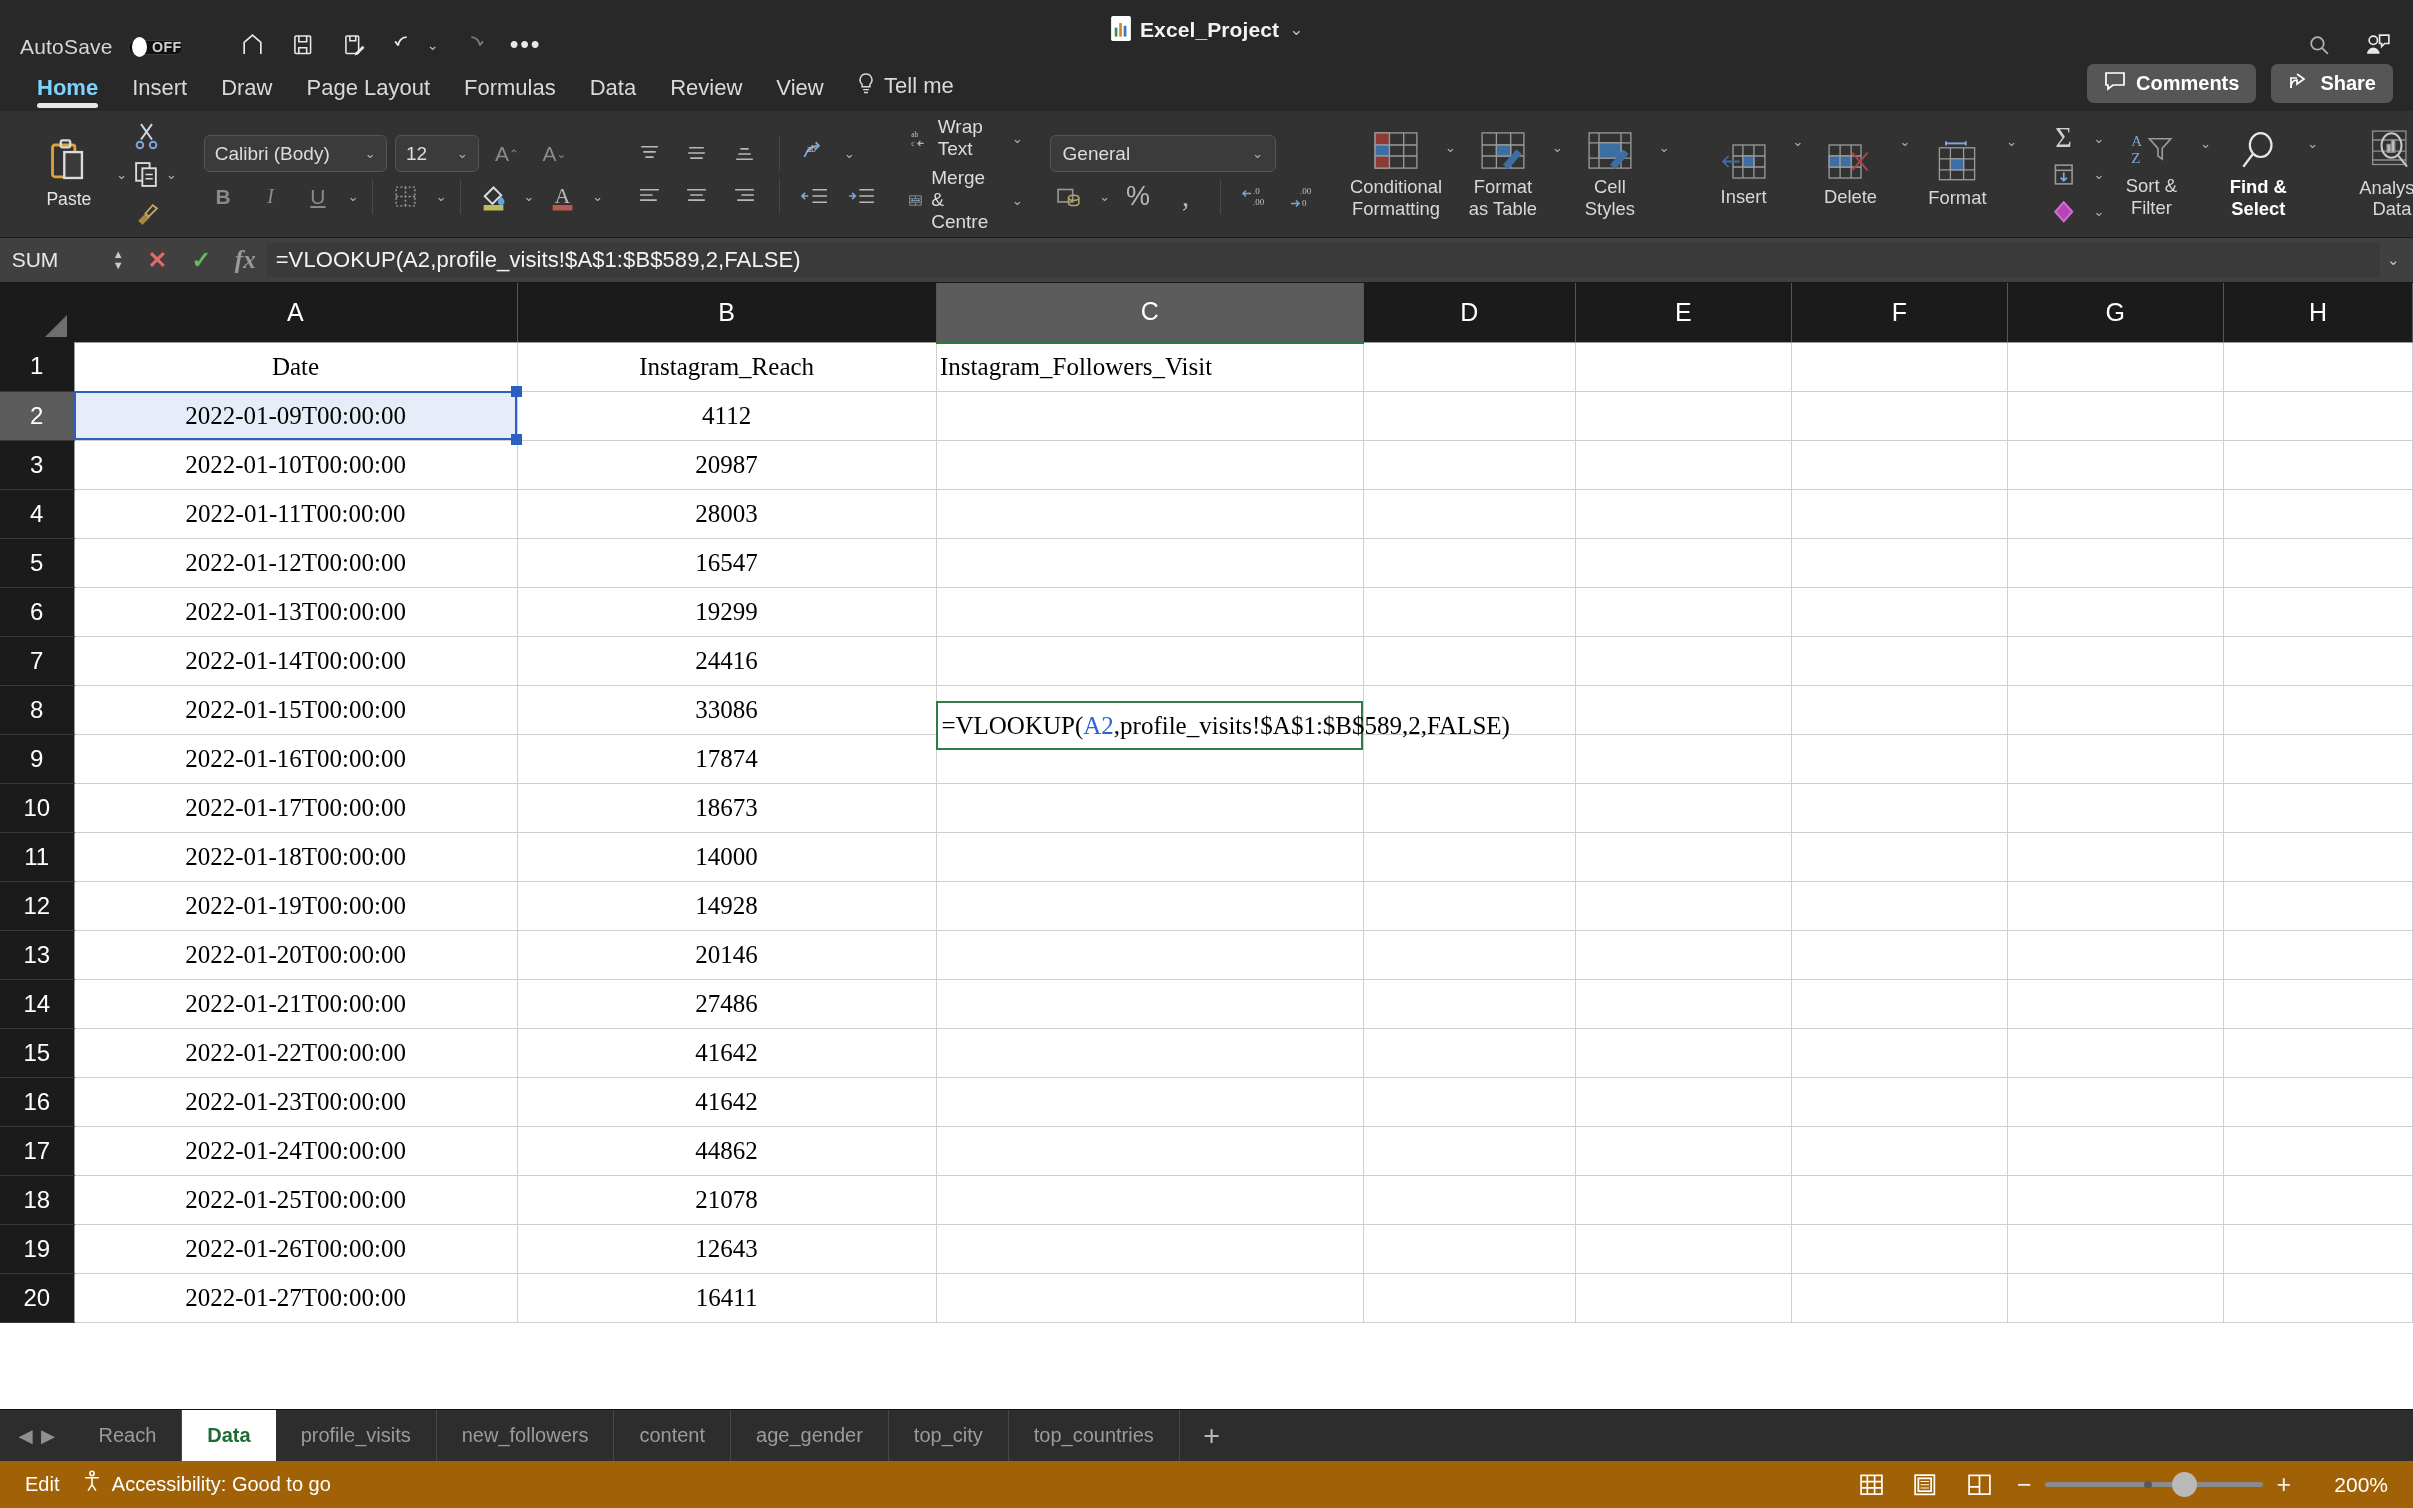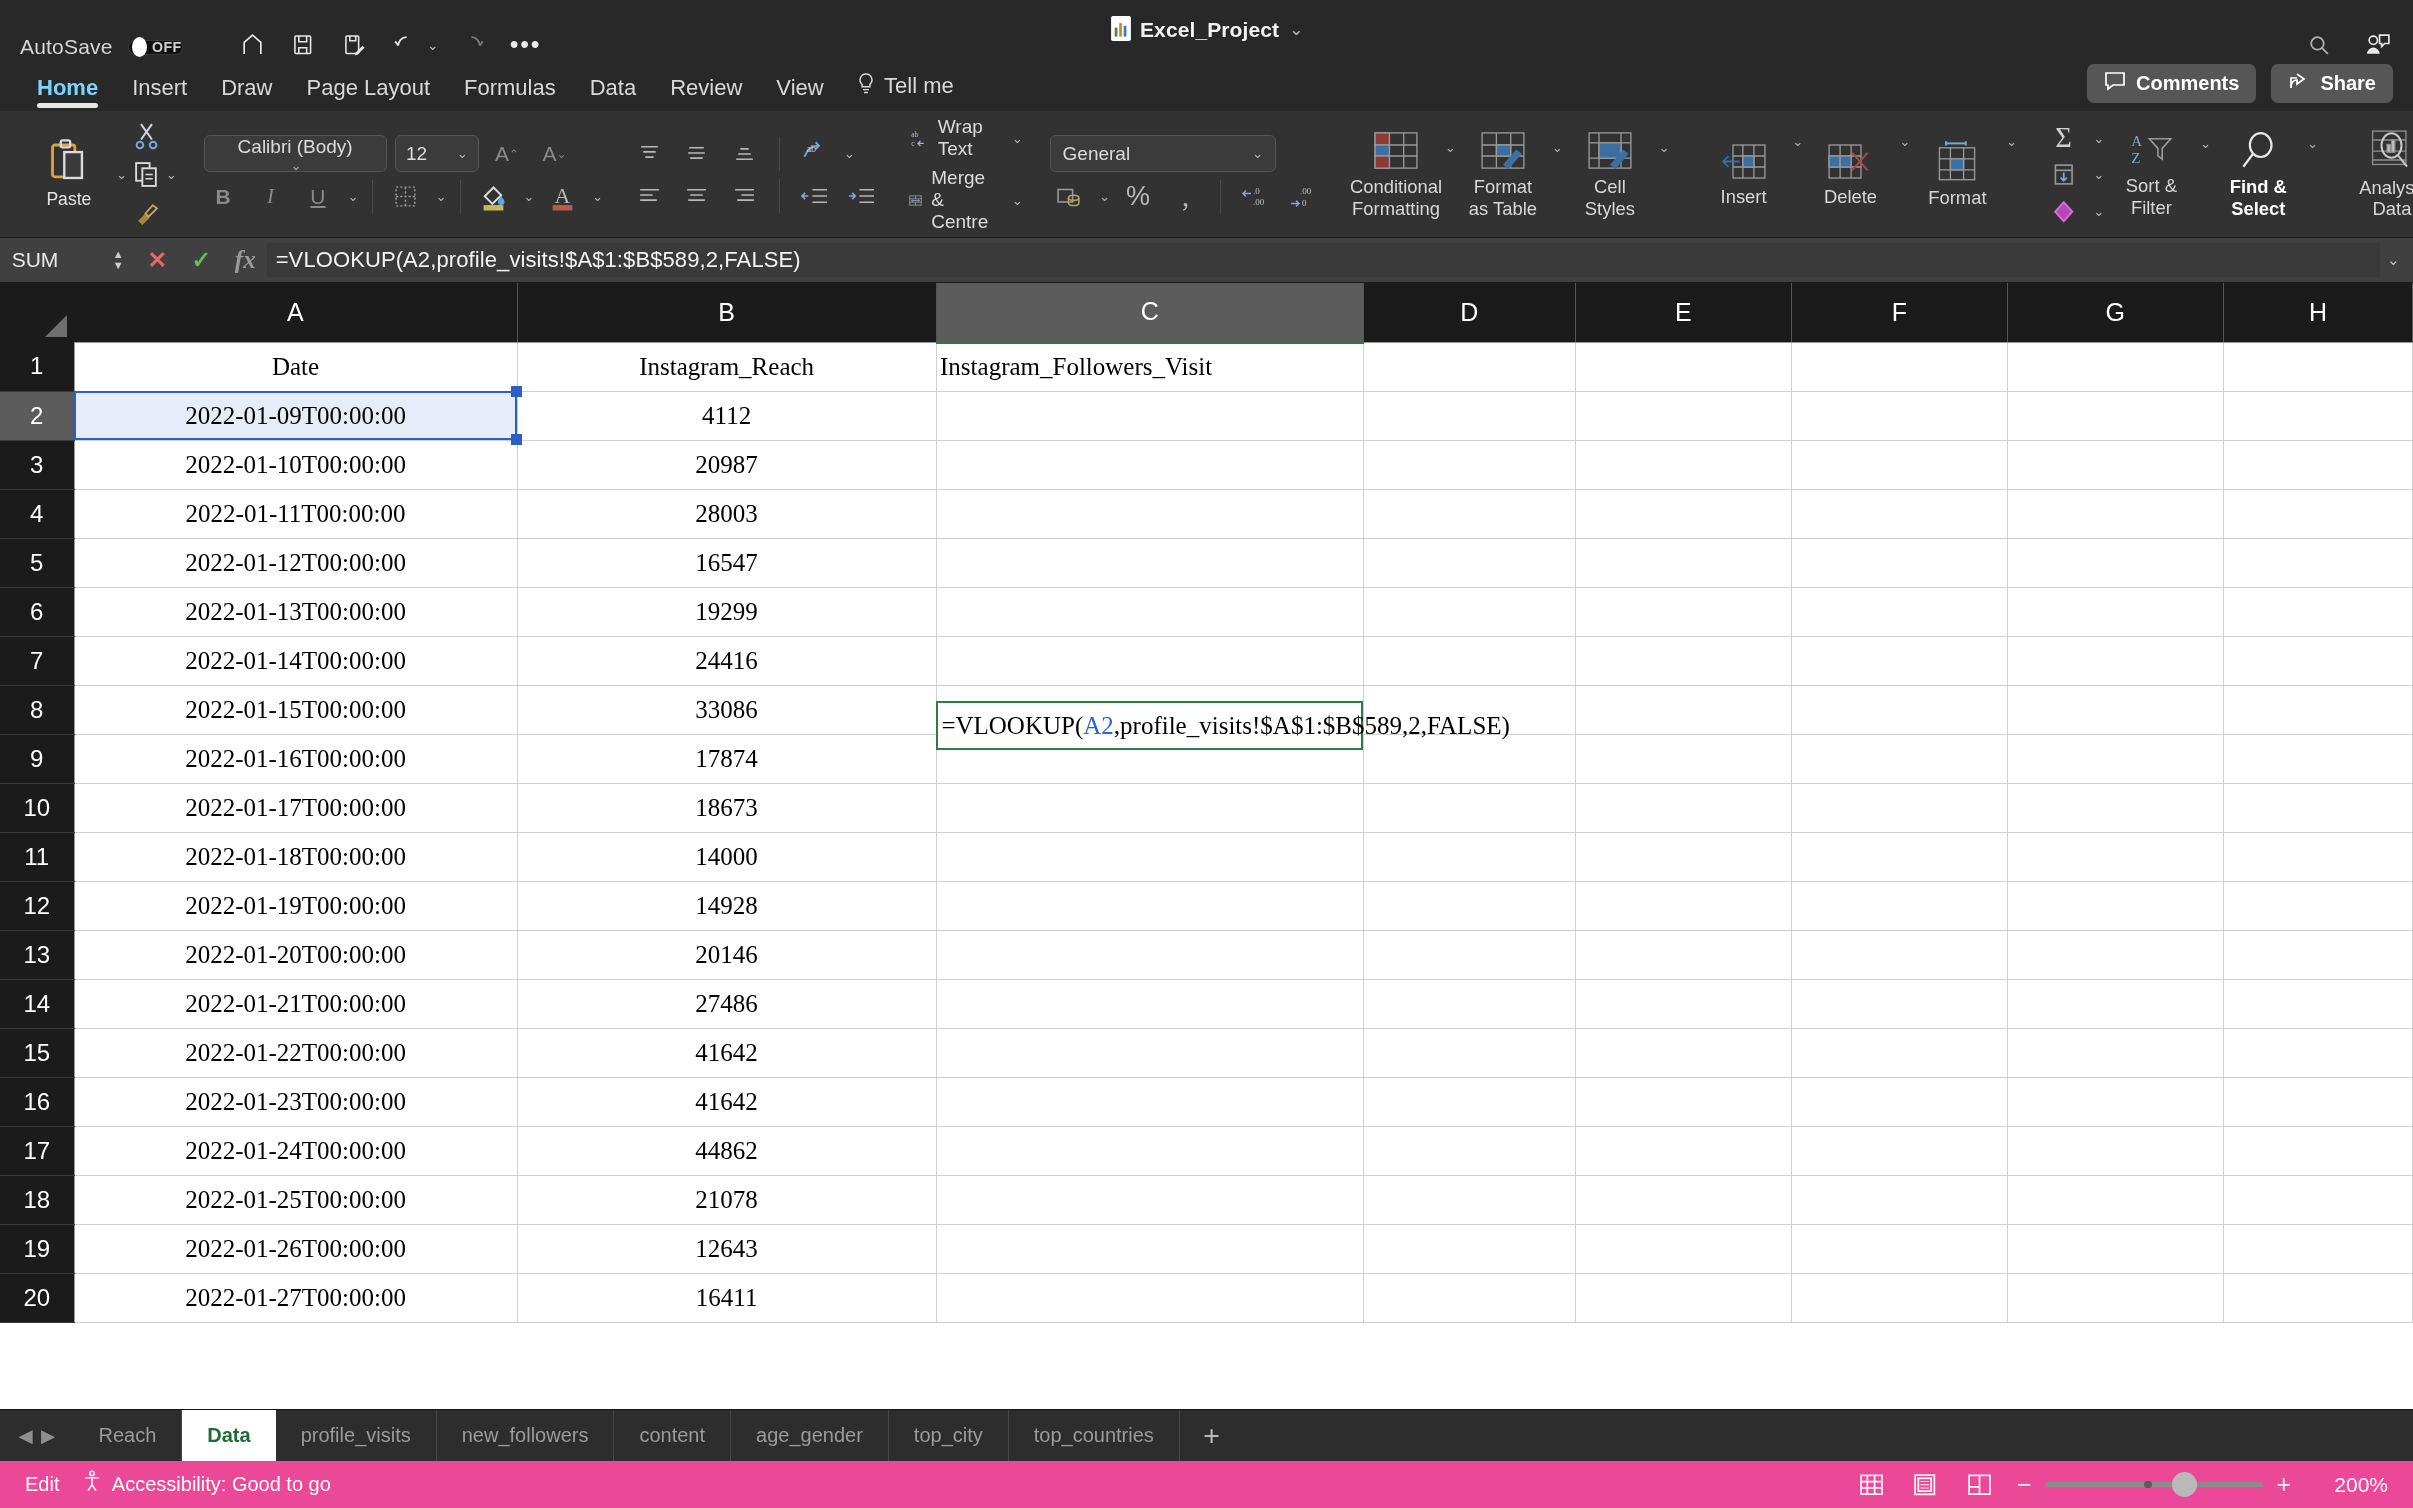--- a/index.html
+++ b/index.html
@@ -68,21 +68,21 @@
   .paste-col { display:flex; flex-direction:column; align-items:center; justify-content:center; width:91px; }
   .paste-lbl { color:#e3e3e3; font-size:17.6px; margin-top:1.7px; }
   .clip-col { display:flex; flex-direction:column; justify-content:center; gap:1.7px; padding-left:6.7px;}
   .clip-row { display:flex; align-items:center; gap:5px; height:37px; }
   .twolines { display:flex; flex-direction:column; justify-content:center; gap:6.7px; }
   .line-row { display:flex; align-items:center; gap:8.4px; }
   .fontbox {
     background:#3b3b3b; border:0.8px solid #555; border-radius:5.9px; height:37px;
     display:flex; align-items:center; justify-content:space-between; padding:0 10px; color:#dcdcdc; font-size:19px;
   }
-  .fname { width:183px;flex-direction:column; }
+  .fname { width:183px; }
   .fsize { width:84px; }
   .iconbtn {
     width:39px; height:35px; display:flex; align-items:center; justify-content:center;
     color:#c9c9c9; font-size:21px;
   }
   .iconbtn.disabled { color:#8a8a8a; }
   .chev { color:#b4b4b4; font-size:13.4px; margin-left:1.7px; }
   .lbl2 { color:#d8d8d8; font-size:18.4px; line-height:1.15; text-align:center; }
   .bigbtn { display:flex; flex-direction:column; align-items:center; justify-content:center; width:94px; gap:3.4px; }
   .numfmt {
@@ -163,21 +163,21 @@
   .navarrows { display:flex; align-items:center; gap:8.4px; padding:0 18.4px; color:#8f8f8f; font-size:18.4px; }
   .stab {
     display:flex; align-items:center; padding:0 25px; color:#9b9b9b; font-size:20px;
     border-right:0.8px solid #474747; white-space:nowrap; background:#2d2d2d;
   }
   .stab.active { background:#ffffff; color:#1e6b35; font-weight:bold; border-right:none; }
   .addsheet { display:flex; align-items:center; padding:0 23.5px; color:#b9b9b9; font-size:28.5px; }
 
   
   .statusbar {
-    height:47px; background:#ec4899; display:flex; align-items:center; flex:0 0 47px; padding:0 25px;
+    height:47px; background:#a16207; display:flex; align-items:center; flex:0 0 47px; padding:0 25px;
     color:#ffffff; font-size:20px; gap:22px;
   }
   .sb-left { display:flex; align-items:center; gap:22px; }
   .sb-right { margin-left:auto; display:flex; align-items:center; gap:22px; }
   .viewico { width:32px; height:28.5px; display:flex; align-items:center; justify-content:center; }
   .zslider { display:flex; align-items:center; gap:13.4px; }
   .ztrack { width:218px; height:5.9px; background:#8b8b8b; border-radius:3.4px; position:relative; }
   .zdot { position:absolute; left:99px; top:-0.8px; width:7.5px; height:7.5px; border-radius:50%; background:#5a5a5a;}
   .zknob { position:absolute; left:127px; top:-9.2px; width:25px; height:25px; border-radius:50%; background:#b9b9b9; }
   .zpm { font-size:25px; color:#efefef; }

